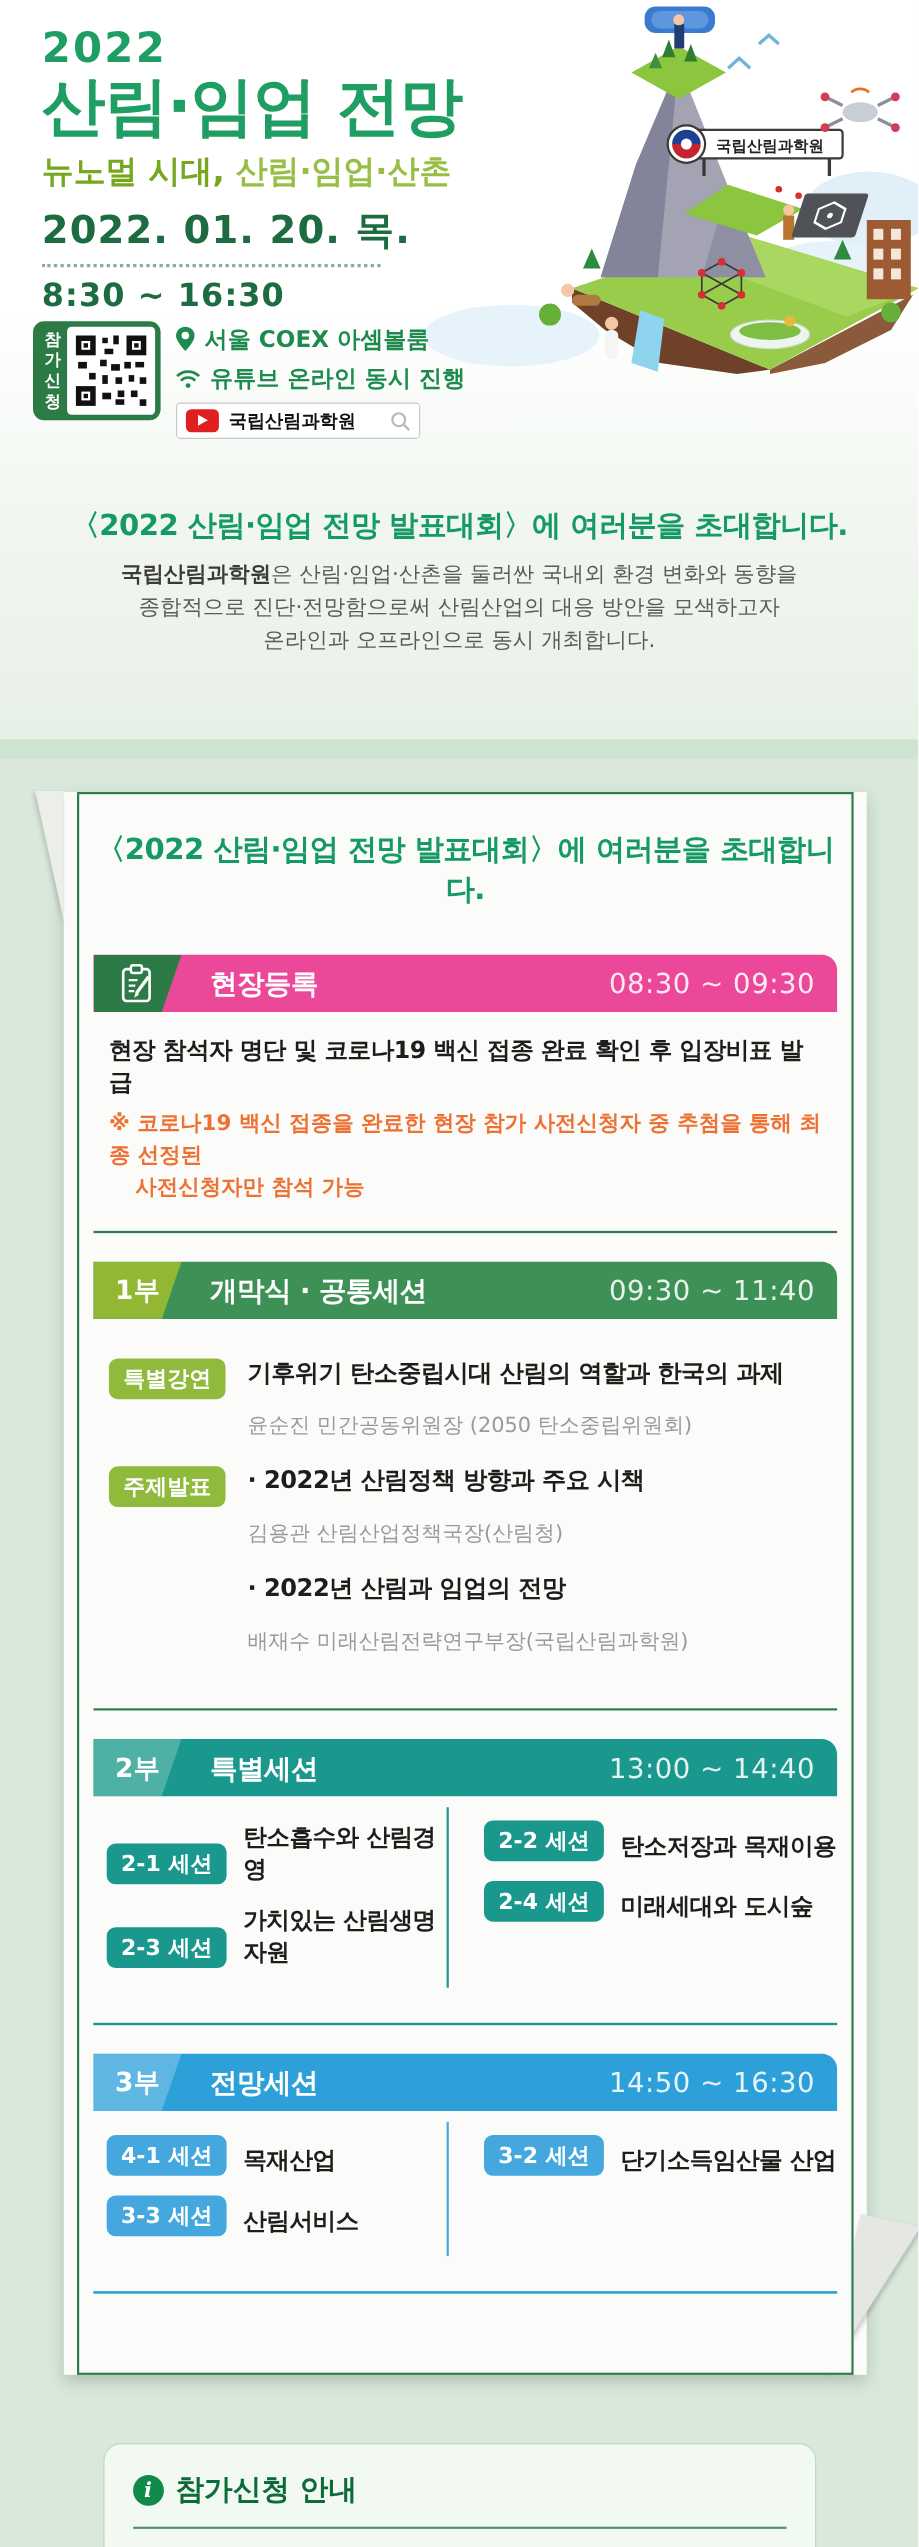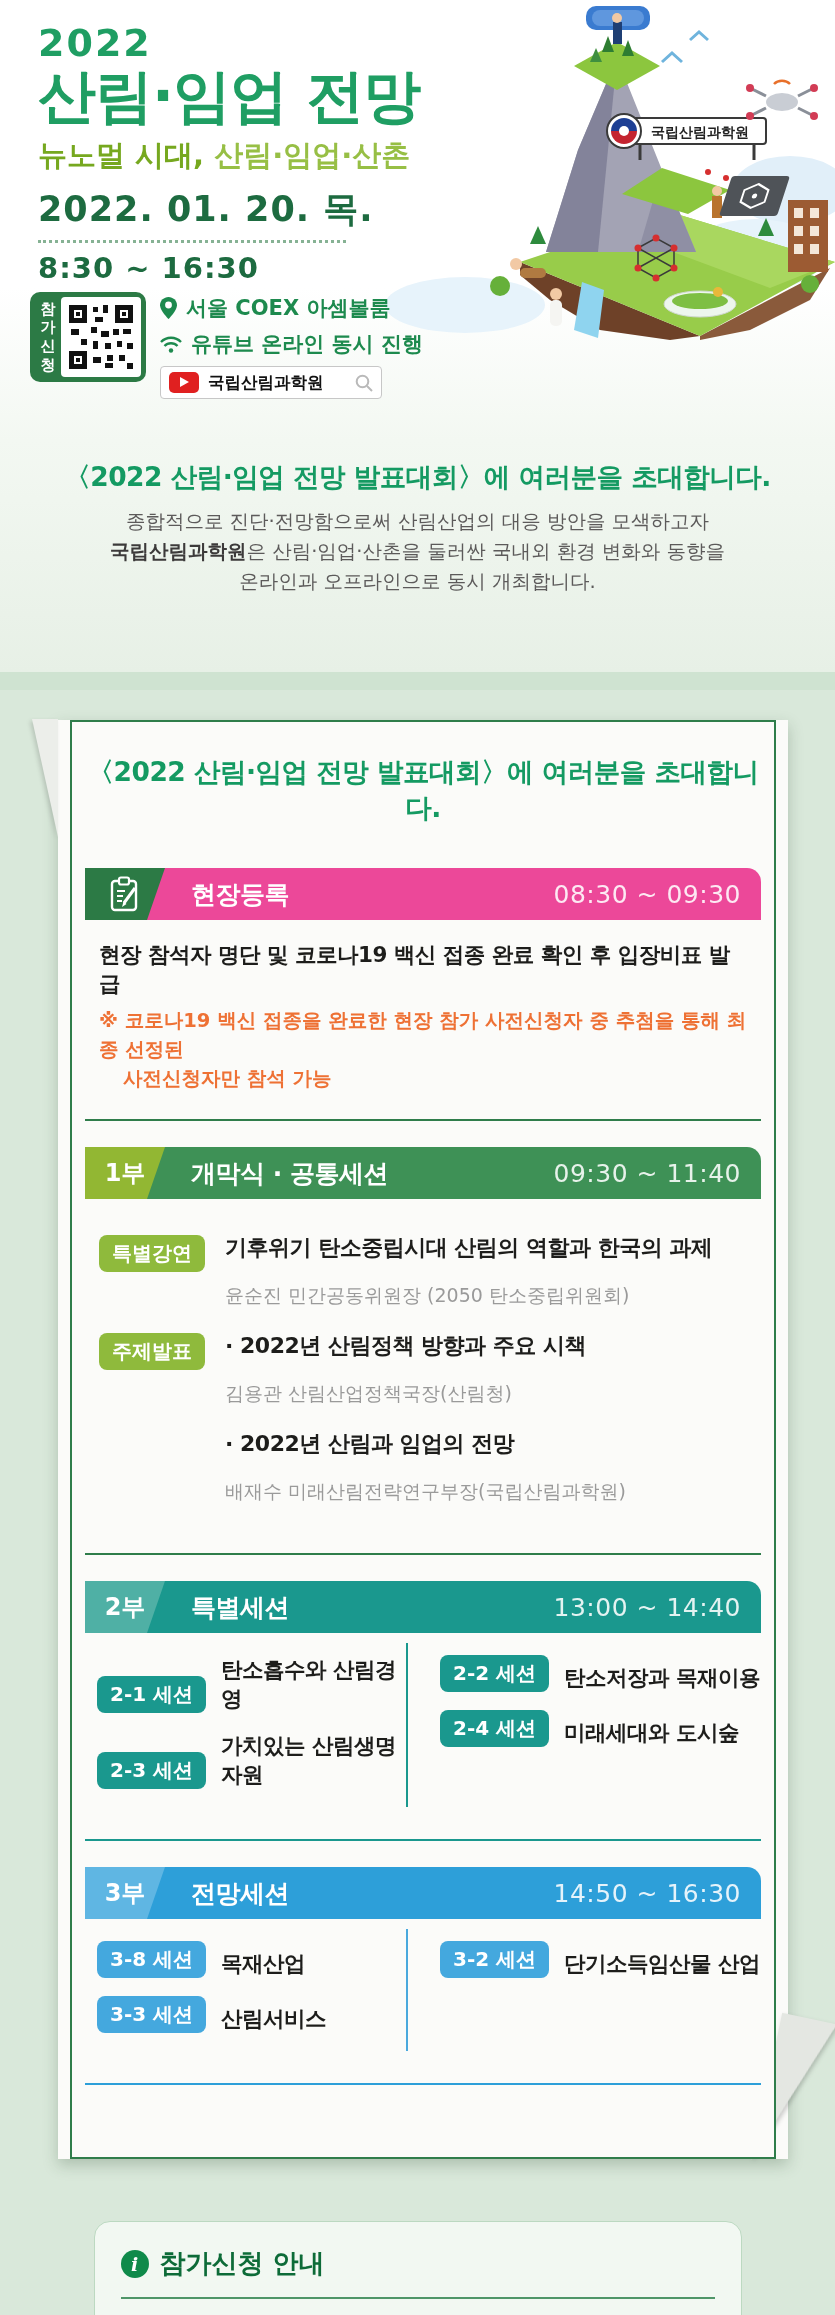--- a/index.html
+++ b/index.html
@@ -280,22 +280,22 @@
               <line x1="12" y1="12" x2="17" y2="17" stroke="#b9b9b9" stroke-width="2"></line>
             </svg>
         </div>
       </div>
     </div>
   </section>
 
   <section class="invite">
     <div class="invite-title">〈2022 산림·임업 전망 발표대회〉에 여러분을 초대합니다.</div>
     <div class="invite-body">
+      <div><span class="bd">국립산림과학원</span><span>은 산림·임업·산촌을 둘러싼 국내외 환경 변화와 동향을</span></div>
       <div>종합적으로 진단·전망함으로써 산림산업의 대응 방안을 모색하고자</div>
-      <div><span class="bd">국립산림과학원</span><span>은 산림·임업·산촌을 둘러싼 국내외 환경 변화와 동향을</span></div>
       <div>온라인과 오프라인으로 동시 개최합니다.</div>
     </div>
   </section>
   <div class="band"></div>
 
   <section class="sched">
     <div class="card">
       <div class="fold-tl"></div>
       <div class="curl-br"></div>
       <div class="card-border">
@@ -380,21 +380,21 @@
         <hr class="rule teal">
 
         <div class="bar bar-p3">
           <div class="tag">3부</div>
           <span class="name">전망세션</span>
           <span class="time">14:50 ~ 16:30</span>
         </div>
         <div class="sessions blue-div">
           <div class="sess-col">
             <div class="sess-item">
-              <span class="mini blue">3-8 세션</span>
+              <span class="mini blue">4-1 세션</span>
               <span class="st">목재산업</span>
             </div>
             <div class="sess-item">
               <span class="mini blue">3-3 세션</span>
               <span class="st">산림서비스</span>
             </div>
           </div>
           <div class="sess-col right">
             <div class="sess-item">
               <span class="mini blue">3-2 세션</span>

